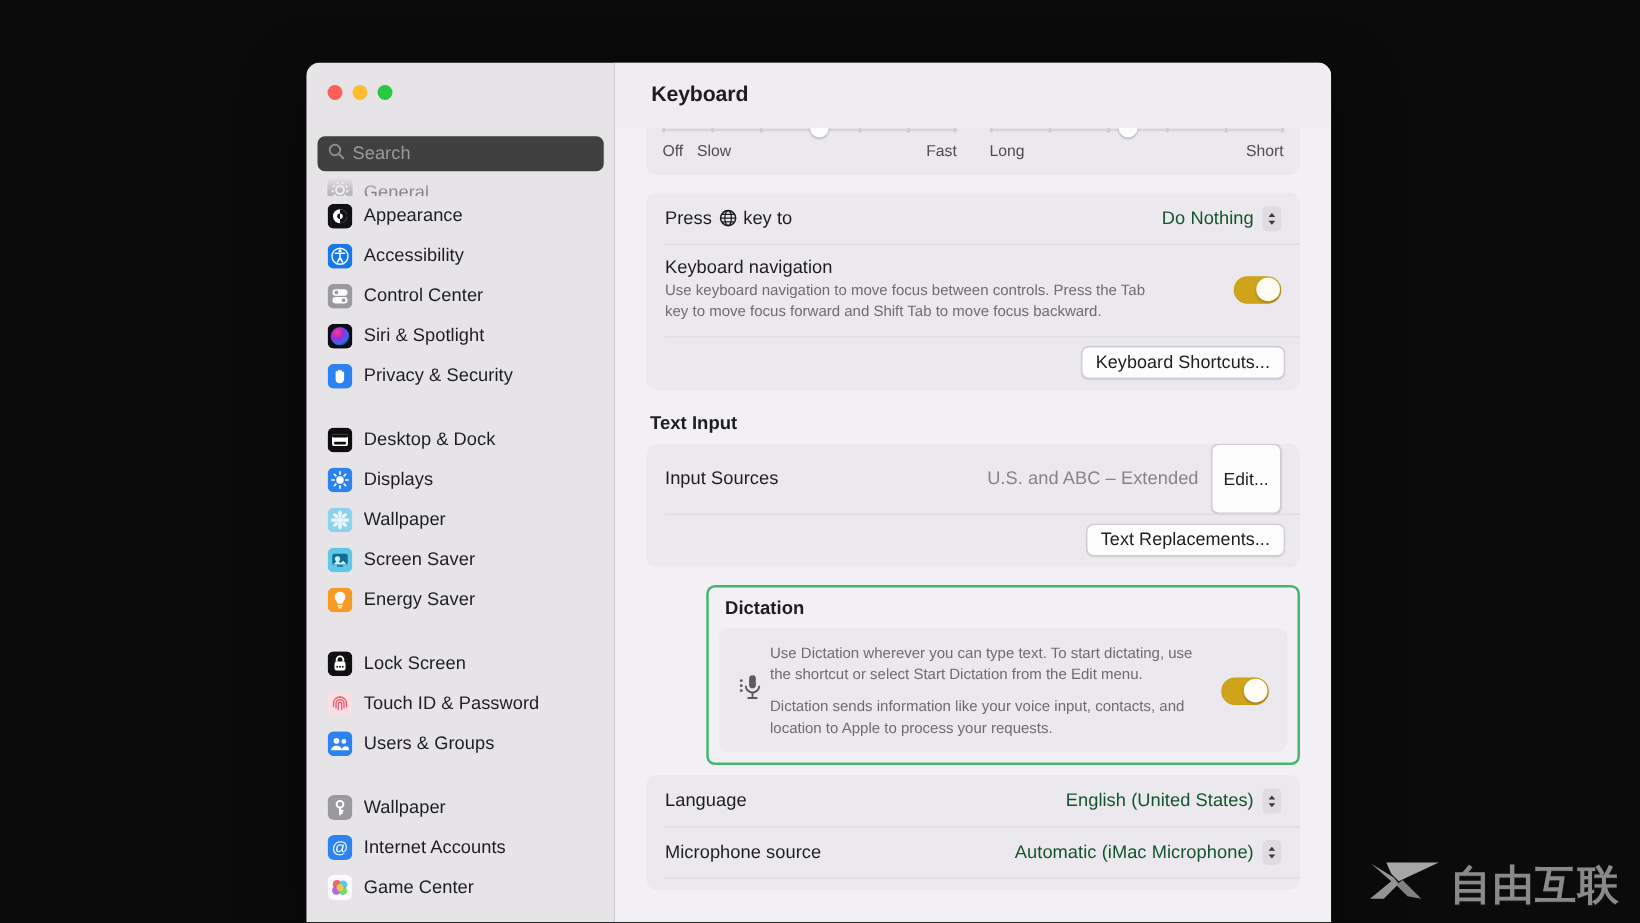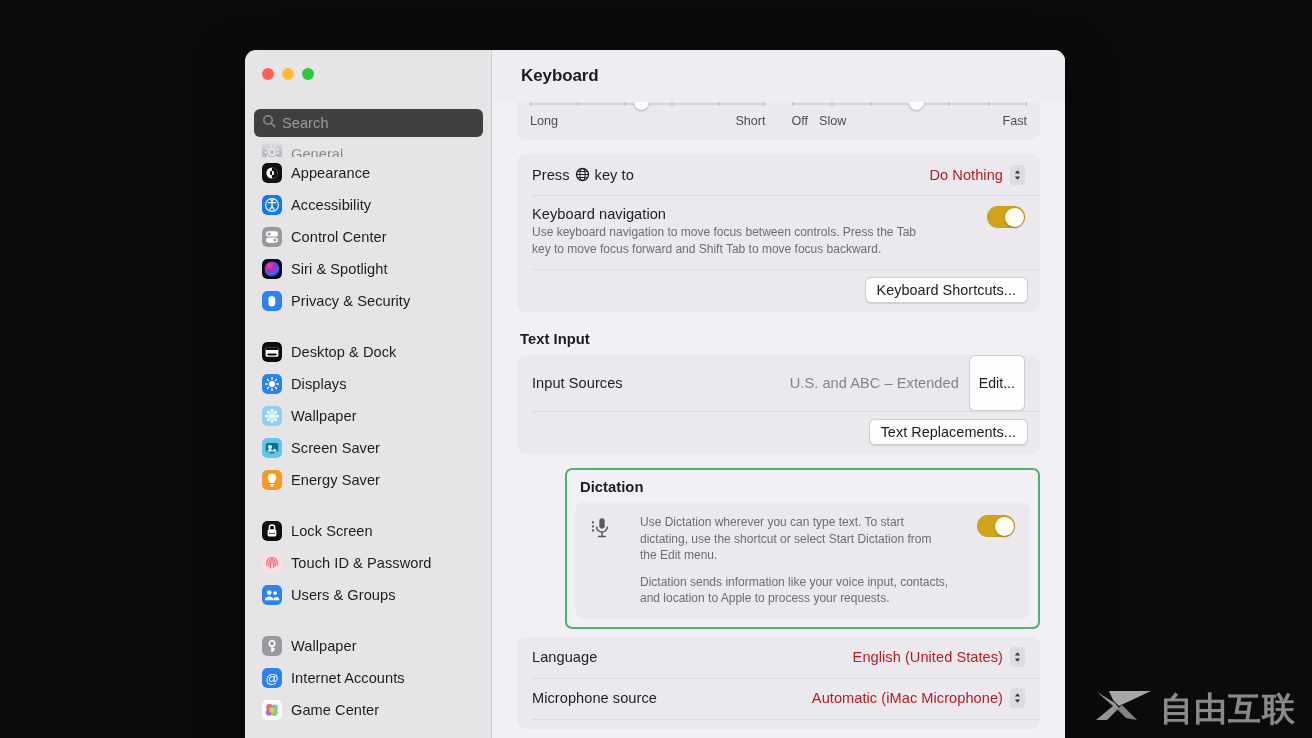--- a/index.html
+++ b/index.html
@@ -184,21 +184,21 @@
     background: #dddbe0;
   }
   .row-label {
     font-size: 14.6px;
     color: #1d1d1f;
     letter-spacing: 0.05px;
   }
   .spacer { flex: 1; }
   .row-value {
     font-size: 14.6px;
-    color: #b91c1c;
+    color: #14532d;
     letter-spacing: 0.05px;
   }
   .row-value.muted { color: #86848a; }
 
   
   .popup {
     display: inline-flex;
     align-items: center;
     gap: 7px;
   }
@@ -294,22 +294,22 @@
     letter-spacing: 0.05px;
     white-space: nowrap;
   }
   .btn.small { padding: 19px 9px; font-size: 14px; }
 
   
   .block {
     padding: 11px 15px 12px 15px;
     position: relative;
     display: flex;
-    align-items: flex-start;
-    gap: 28px;
+    align-items: center;
+    gap: 4px;
   }
   .block + .block::before,
   .row + .block::before,
   .block + .row::before {
     content: "";
     position: absolute;
     left: 15px; right: 0; top: 0;
     height: 1px;
     background: #dddbe0;
   }
@@ -674,47 +674,47 @@
       <div class="titlebar">
         <span class="titlebar-title">Keyboard</span>
       </div>
 
       <div class="scrollarea">
 
         <div class="sliders">
           <div class="slider-col">
             <div class="track">
               <div class="tick" style="left:0%"></div>
-              <div class="tick" style="left:20%"></div>
-              <div class="tick" style="left:40%"></div>
-              <div class="tick" style="left:60%"></div>
-              <div class="tick" style="left:80%"></div>
-              <div class="tick" style="left:99%"></div>
-              <div class="knob" style="left:44%"></div>
-            </div>
-            <div class="slider-labels">
-              <span>Long</span>
-              <span>Short</span>
-            </div>
-          </div>
-          <div class="slider-col">
-            <div class="track">
-              <div class="tick" style="left:0%"></div>
               <div class="tick" style="left:16.6%"></div>
               <div class="tick" style="left:33.3%"></div>
               <div class="tick" style="left:50%"></div>
               <div class="tick" style="left:66.6%"></div>
               <div class="tick" style="left:83.3%"></div>
               <div class="tick" style="left:99%"></div>
               <div class="knob" style="left:50%"></div>
             </div>
             <div class="slider-labels">
               <span>Off</span>
               <span style="margin-right:auto;margin-left:11px;">Slow</span>
               <span>Fast</span>
+            </div>
+          </div>
+          <div class="slider-col">
+            <div class="track">
+              <div class="tick" style="left:0%"></div>
+              <div class="tick" style="left:20%"></div>
+              <div class="tick" style="left:40%"></div>
+              <div class="tick" style="left:60%"></div>
+              <div class="tick" style="left:80%"></div>
+              <div class="tick" style="left:99%"></div>
+              <div class="knob" style="left:44%"></div>
+            </div>
+            <div class="slider-labels">
+              <span>Long</span>
+              <span>Short</span>
             </div>
           </div>
         </div>
 
         <div class="card" style="margin-top:14px;">
 
           <div class="row">
             <span class="row-label">Press</span>
             <span style="margin:0 5px;display:inline-flex;">
               <svg width="15" height="15" viewBox="0 0 16 16">

